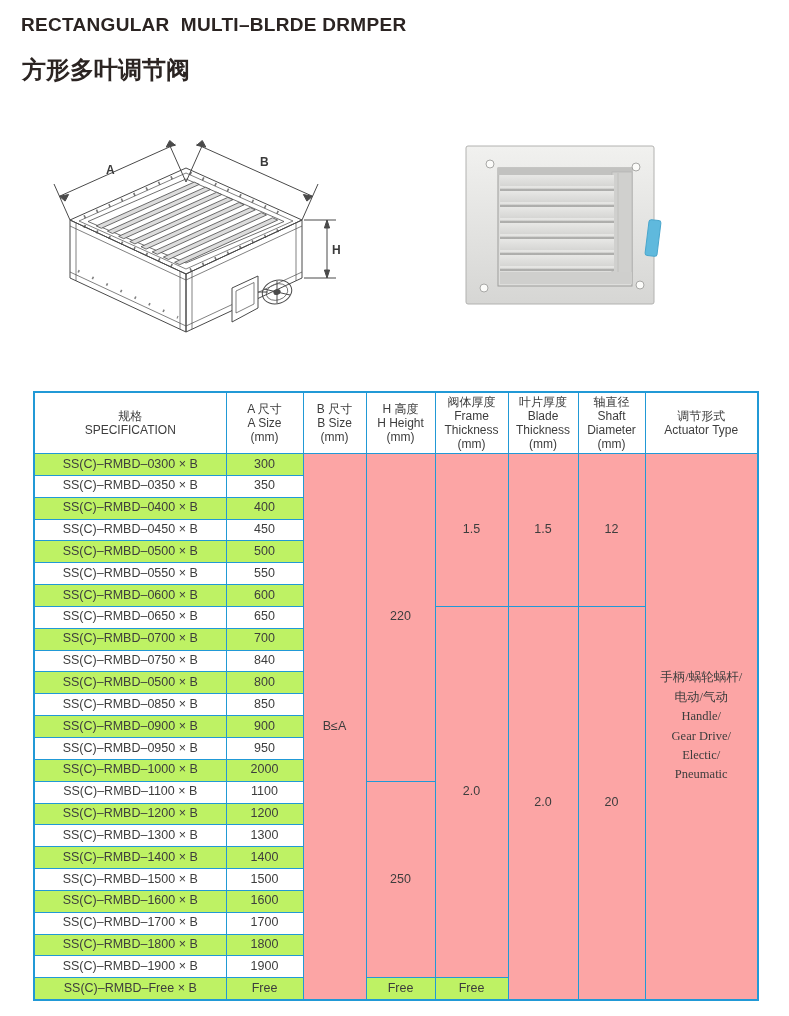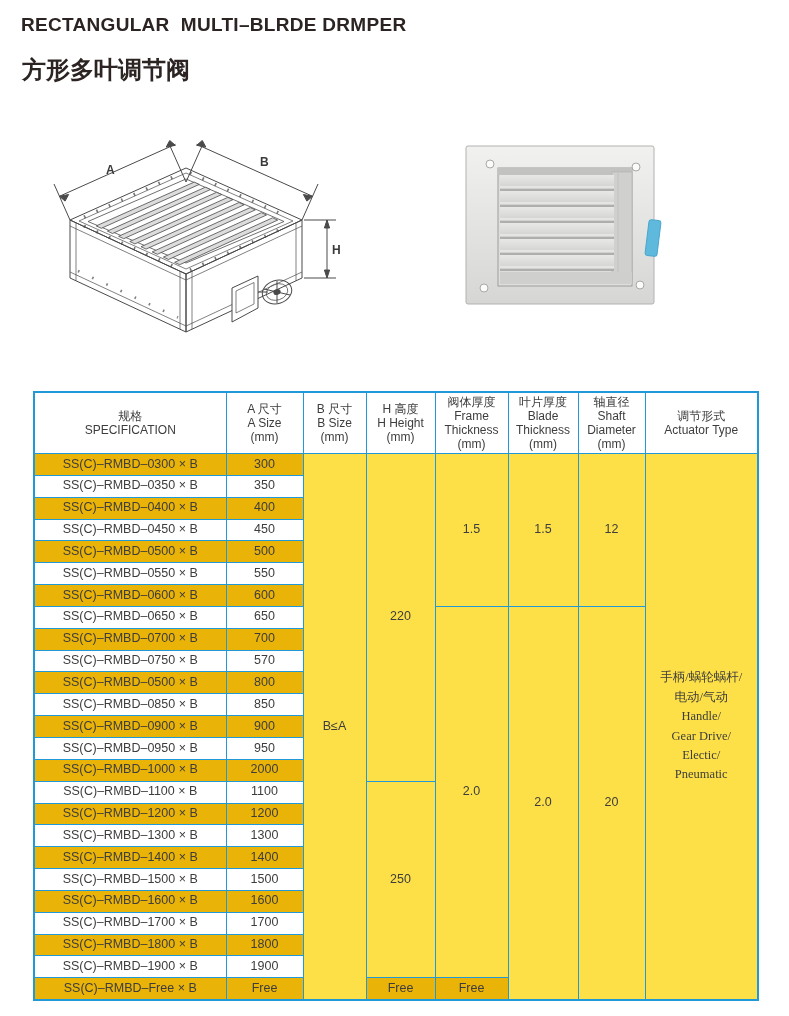--- a/index.html
+++ b/index.html
@@ -24,22 +24,22 @@
   .spec-table th,.spec-table td{
     border:1px solid #2199d6;
     text-align:center;vertical-align:middle;
     padding:0 2px;
     font-size:12.5px;color:#3d3d3d;
   }
   .spec-table th{
     font-weight:400;height:60px;line-height:1.18;white-space:pre-line;font-size:12px;
   }
   .spec-table td{height:20.85px;line-height:1.1;}
-  .spec-table .shade{background:#eab308;}
-  .spec-table .merged{background:#fde047;margin-left:28px;}
+  .spec-table .shade{background:#bef264;}
+  .spec-table .merged{background:#fca5a5;margin-left:28px;}
   .spec-table .actuator-cell{white-space:pre-line;line-height:1.55;font-size:12.5px;font-family:Liberation Serif, serif;}
   svg text{font-family:"Liberation Sans","DejaVu Sans",sans-serif;}
 </style>
 </head>
 <body>
 
 <div class="title-en">RECTANGULAR  MULTI–BLRDE DRMPER</div>
 <div class="title-zh">方形多叶调节阀</div>
 
 <svg class="drawing" width="314" height="218" viewBox="0 0 314 218">
@@ -254,21 +254,21 @@
       <td class="merged" rowspan="17">2.0</td>
       <td class="merged" rowspan="18">2.0</td>
       <td class="merged" rowspan="18">20</td>
     </tr>
     <tr>
         <td class="shade">SS(C)–RMBD–0700 × B</td>
         <td class="shade">700</td>
       </tr>
     <tr>
         <td>SS(C)–RMBD–0750 × B</td>
-        <td>570</td>
+        <td>840</td>
       </tr>
     <tr>
         <td class="shade">SS(C)–RMBD–0500 × B</td>
         <td class="shade">800</td>
       </tr>
     <tr>
         <td>SS(C)–RMBD–0850 × B</td>
         <td>850</td>
       </tr>
     <tr>

